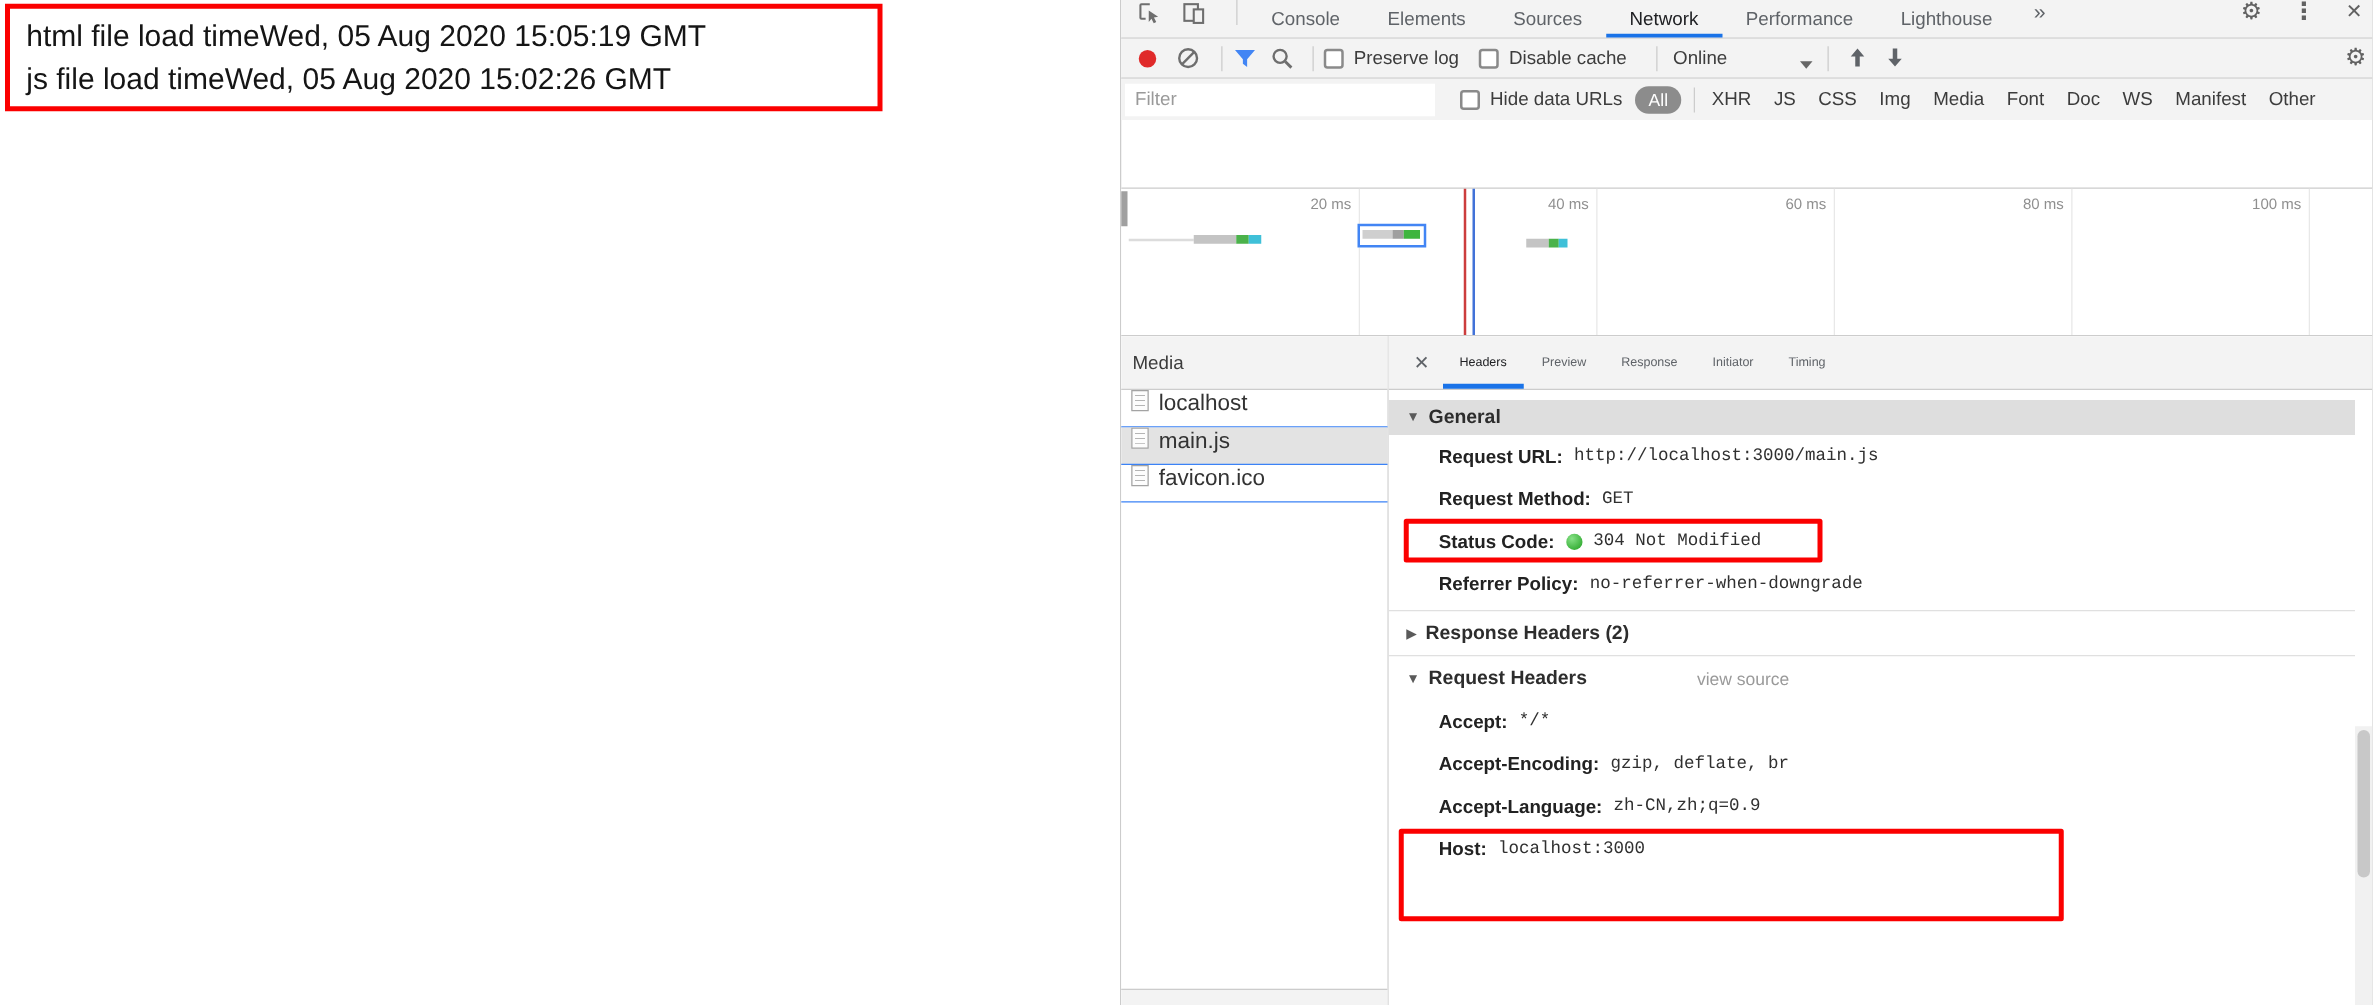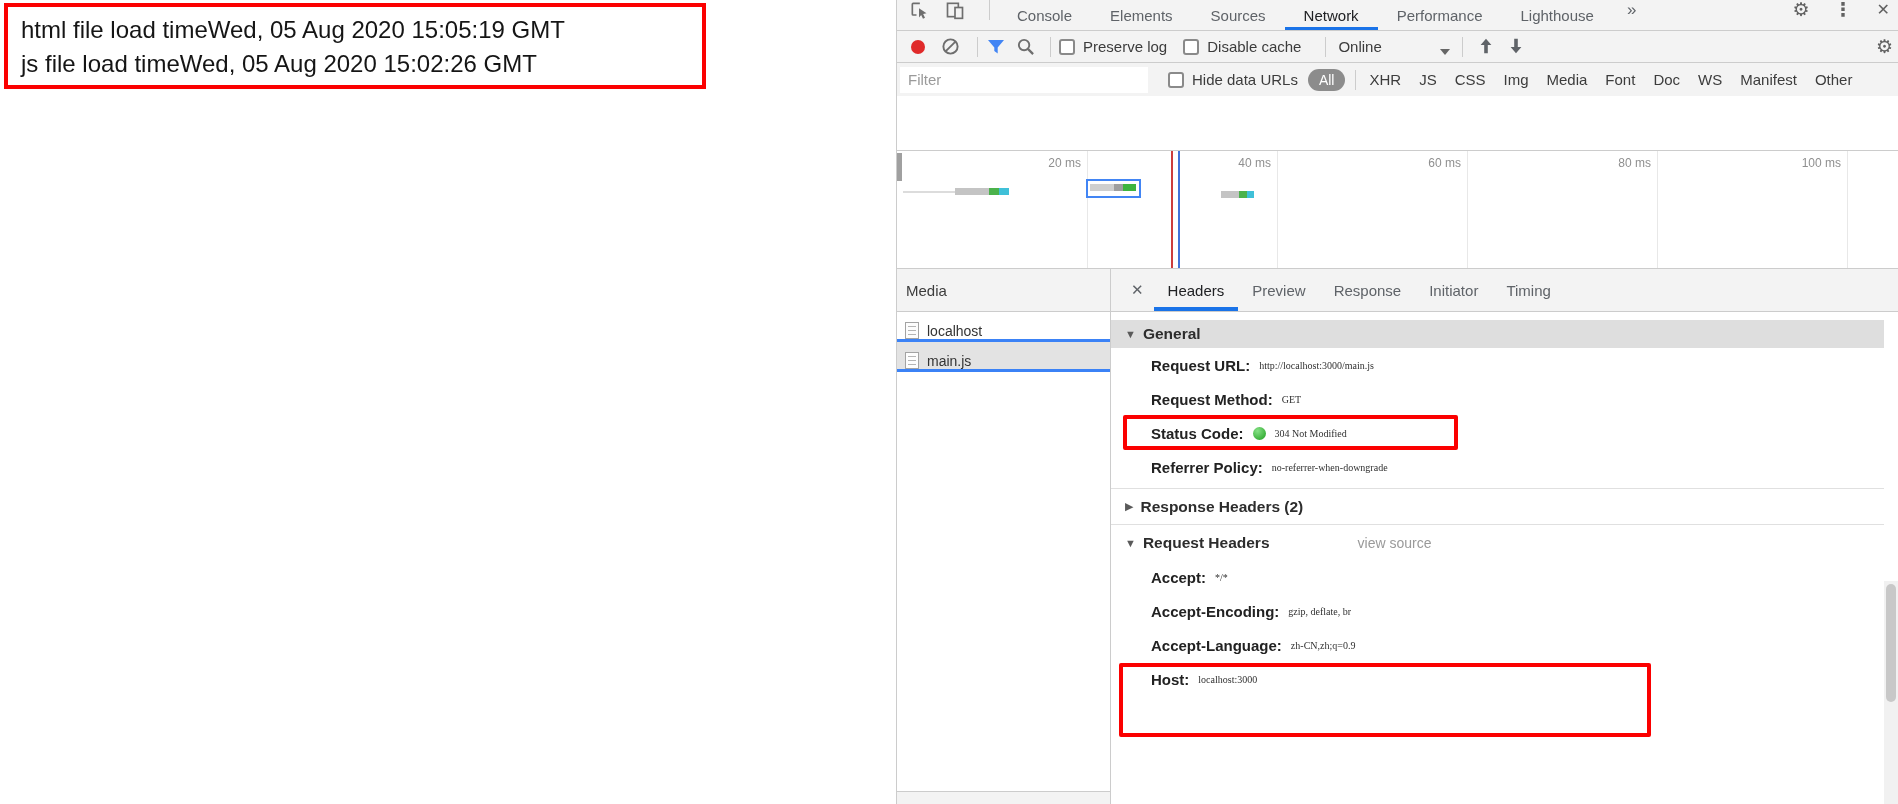--- a/index.html
+++ b/index.html
@@ -53,41 +53,41 @@
   .grid-line{position:absolute;top:0;bottom:0;width:1px;background:#e8e8e8}
   .ms-label{position:absolute;top:5px;font-size:12px;color:#8f8f8f;text-align:right;width:120px}
   .ov-thumb{position:absolute;left:0;top:2px;width:5px;height:28px;background:#a0a0a0}
   .seg{position:absolute;height:7px}
   .evt{position:absolute;top:0;bottom:0;width:2px}
 
   
   .name-col{position:absolute;left:0;top:269px;width:214px;bottom:0;background:#fff;border-right:1px solid var(--border)}
   .name-head{height:43px;background:var(--toolbar);border-bottom:1px solid var(--border);
     display:flex;align-items:center;padding-left:9px;font-size:15px;color:#3c3c3c}
-  .req-row{height:30px;display:flex;align-items:flex-end;padding-left:8px;font-size:14px;color:#333;border-bottom:3px solid #3b82f6}
+  .req-row{height:30px;display:flex;align-items:flex-start;padding-left:8px;font-size:18px;color:#333;border-bottom:1px solid #3b82f6}
   .req-row.selected{background:#e3e3e3}
   .doc-icon{width:14px;height:17px;border:1px solid #a3a3a3;background:#fdfdfd;margin-right:8px;flex:0 0 auto;
     padding:3px 2px}
   .doc-icon i{display:block;height:100%;
     background:repeating-linear-gradient(#b5b5b5 0,#b5b5b5 1px,transparent 1px,transparent 4px)}
   .col-footer{position:absolute;left:0;bottom:0;width:100%;height:13px;background:var(--toolbar);border-top:1px solid var(--border)}
 
   
   .detail{position:absolute;left:214px;top:269px;right:0;bottom:0;background:#fff}
   .dtabs{height:43px;background:var(--toolbar);border-bottom:1px solid var(--border);display:flex;align-items:center;padding-left:10px}
   .dtab-close{font-size:15px;color:#5f6368;padding:0 10px}
-  .dtab{padding:0 14px;height:100%;display:flex;align-items:center;font-size:15px;color:var(--dim)}
+  .dtab{padding:0 14px;height:100%;display:flex;align-items:center;font-size:10px;color:var(--dim)}
   .dtab.active{color:#202124;box-shadow:inset 0 -4px 0 var(--accent)}
   .hbody{position:absolute;left:0;top:43px;right:14px;bottom:0;overflow:hidden}
   .sect-head{height:28px;display:flex;align-items:center;padding-left:14px;font-size:15.5px;font-weight:bold;color:#2d2d2d}
   .sect-head .tri{font-size:11px;color:#5a5a5a;margin-right:7px}
   .gen-band{background:#dedede;margin-top:8px}
   .hrow{height:34px;display:flex;align-items:center;padding-left:40px;font-size:15px;white-space:nowrap}
   .hlabel{font-weight:bold;color:#222}
-  .hval{font-family:Liberation Serif, serif;font-size:10px;color:#303030;margin-left:9px}
+  .hval{font-family:Liberation Mono, monospace;font-size:14px;color:#303030;margin-left:9px}
   .sep-top{border-top:1px solid #e0e0e0}
   .sect-row{height:36px;display:flex;align-items:center;padding-left:14px;font-size:15.5px;font-weight:bold;color:#2d2d2d}
   .view-src{font-weight:normal;color:#9a9a9a;font-size:14px;margin-left:88px}
   .status-dot{width:13px;height:13px;border-radius:50%;margin-left:9px;
     background:radial-gradient(circle at 35% 30%,#86e186,#1d9e1d)}
   .redbox{position:absolute;border:4px solid var(--ann);border-radius:2px;pointer-events:none}
   .scrollbar{position:absolute;right:0;top:312px;bottom:0;width:14px;background:#f1f1f1}
   .scroll-thumb{position:absolute;left:2px;top:3px;width:10px;height:118px;background:#c8c8c8;border-radius:5px}
 
   svg{display:block}
@@ -242,20 +242,26 @@
             <i></i>
           </span>
         <span>localhost</span>
       </div>
       <div class="req-row selected">
         <span class="doc-icon">
             <i></i>
           </span>
         <span>main.js</span>
       </div>
+      <div class="req-row">
+        <span class="doc-icon">
+            <i></i>
+          </span>
+        <span>favicon.ico</span>
+      </div>
       <div class="col-footer"></div>
     </div>
 
     <div class="detail">
       <div class="dtabs">
         <span class="dtab-close">✕</span>
         <div class="dtab active">Headers</div>
         <div class="dtab">Preview</div>
         <div class="dtab">Response</div>
         <div class="dtab">Initiator</div>

